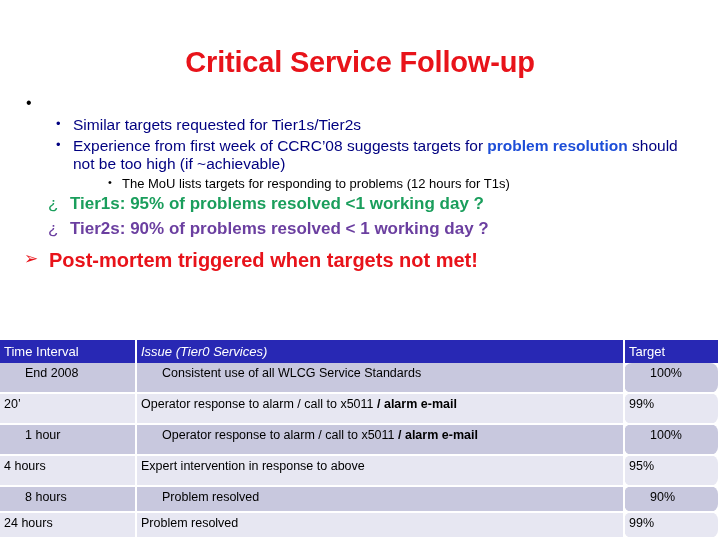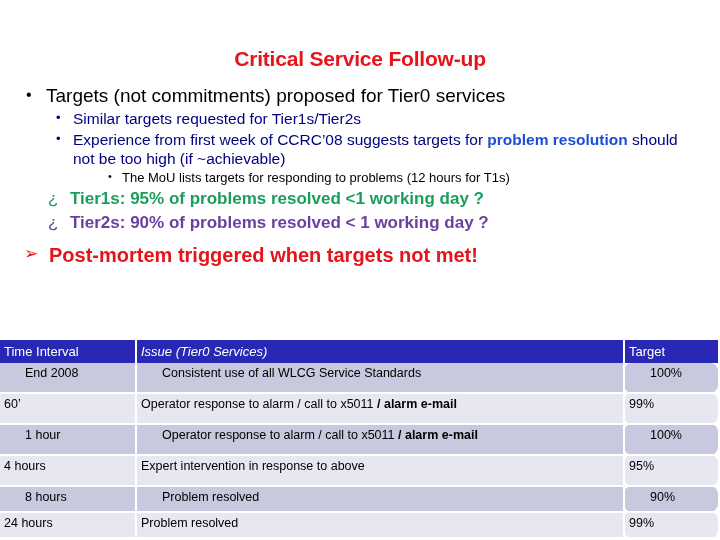--- a/index.html
+++ b/index.html
@@ -13,21 +13,21 @@
     font-family: "Liberation Sans", sans-serif;
     overflow: hidden;
     position: relative;
   }
 
   
   .slide-title {
     text-align: center;
     color: #E8131A;
     font-weight: bold;
-    font-size: 21px;
+    font-size: 29px;
     line-height: 1;
     padding-top: 48px;
     letter-spacing: -0.2px;
   }
 
   
   .bullets {
     margin-top: 16px;
   }
 
@@ -167,21 +167,20 @@
 <body>
 
 <div class="slide">
 
   <div class="slide-title">Critical Service Follow-up</div>
 
   <div class="bullets">
 
     <div class="lvl1">
       <span class="bullet-mark">•</span>
-      <span>Targets (not commitments) proposed for Tier0 services</span>
     </div>
 
     <div class="lvl2">
       <span class="bullet-mark">•</span>
       <span>Similar targets requested for Tier1s/Tier2s</span>
     </div>
 
     <div class="lvl2">
       <span class="bullet-mark">•</span>
       <span><span>Experience from first week of CCRC’08 suggests targets for </span><span class="hl">problem resolution</span><span> should not be too high (if ~achievable)</span></span>
@@ -223,21 +222,21 @@
           <th>Target</th>
         </tr>
       </thead>
       <tbody>
         <tr class="dark tall">
           <td>End 2008</td>
           <td><span>Consistent use of all WLCG Service Standards</span><span class="redtxt"></span></td>
           <td>100%</td>
         </tr>
         <tr class="light tall">
-          <td>60’</td>
+          <td>20’</td>
           <td><span>Operator response to alarm / call to x5011 </span><span class="redtxt">/ alarm e-mail</span></td>
           <td>99%</td>
         </tr>
         <tr class="dark tall">
           <td>1 hour</td>
           <td><span>Operator response to alarm / call to x5011 </span><span class="redtxt">/ alarm e-mail</span></td>
           <td>100%</td>
         </tr>
         <tr class="light tall">
           <td>4 hours</td>

